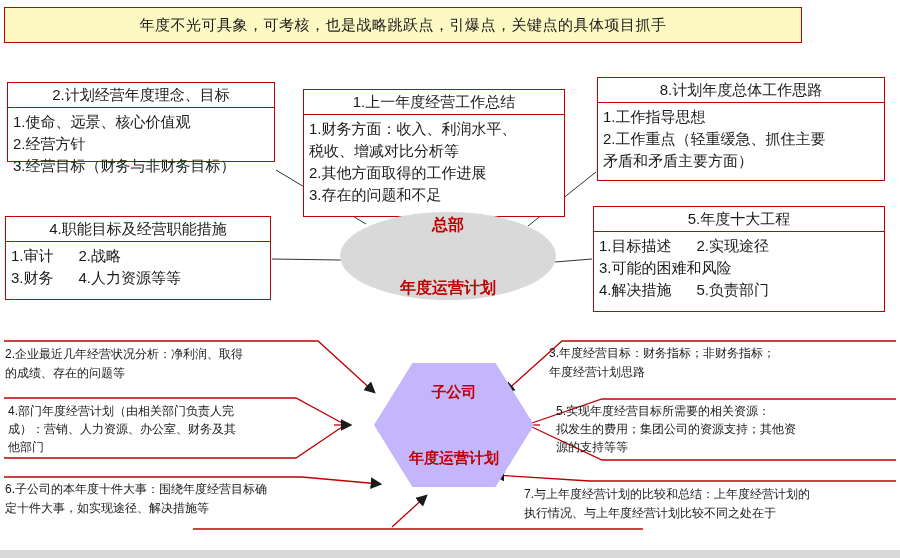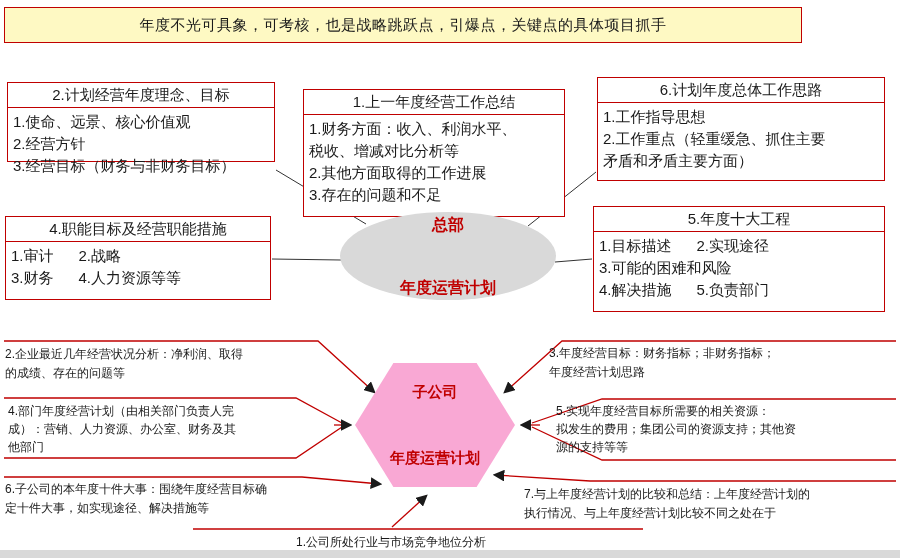--- a/index.html
+++ b/index.html
@@ -19,22 +19,22 @@
   .hqbox .title { text-align:center; padding:3px 2px 2px; border-bottom:1px solid #c00000; }
   .hqbox .body { padding:3px 5px 4px; white-space:pre-wrap; line-height:22px; }
 
   .ellipse {
     position:absolute; left:340px; top:212px; width:216px; height:88px;
     background:#d9d9d9; border-radius:50%;
     display:flex; flex-direction:column; align-items:center; justify-content:center;
     color:#c00000; font-weight:bold; font-size:16px; line-height:1.45;gap:40px;
   }
   .hex {
-    position:absolute; left:355px; top:363px; width:160px; height:124px;
-    background:#f9a8d4;
+    position:absolute; left:374px; top:363px; width:160px; height:124px;
+    background:#c4b5fd;
     clip-path:polygon(0% 50%, 24% 0%, 76% 0%, 100% 50%, 76% 100%, 24% 100%);
     display:flex; flex-direction:column; align-items:center; justify-content:center;
     color:#c00000; font-weight:bold; font-size:15px; line-height:1.5;gap:44px;
   }
 
   .note { position:absolute; font-size:12px; line-height:19px; white-space:pre-wrap; }
   .note.mid { line-height:18px; }
 
   .strip { position:absolute; left:0; top:550px; width:900px; height:8px; background:#d9d9d9; }
 </style>
@@ -93,21 +93,21 @@
   </div>
 
   <div class="hqbox" style="left:7px; top:82px; width:268px; height:80px;">
     <div class="title">2.计划经营年度理念、目标</div>
     <div class="body">1.使命、远景、核心价值观
 2.经营方针
 3.经营目标（财务与非财务目标）</div>
   </div>
 
   <div class="hqbox" style="left:597px; top:77px; width:288px; height:104px;">
-    <div class="title">6.计划年度总体工作思路</div>
+    <div class="title">8.计划年度总体工作思路</div>
     <div class="body">1.工作指导思想
 2.工作重点（轻重缓急、抓住主要
 矛盾和矛盾主要方面）</div>
   </div>
 
   <div class="hqbox" style="left:5px; top:216px; width:266px; height:84px;">
     <div class="title">4.职能目标及经营职能措施</div>
     <div class="body">1.审计      2.战略
 3.财务      4.人力资源等等</div>
   </div>
@@ -136,17 +136,16 @@
 他部门</div>
   <div class="note" style="left:5px; top:480px; width:330px;">6.子公司的本年度十件大事：围绕年度经营目标确
 定十件大事，如实现途径、解决措施等</div>
   <div class="note" style="left:549px; top:344px; width:345px;">3.年度经营目标：财务指标；非财务指标；
 年度经营计划思路</div>
   <div class="note mid" style="left:556px; top:402px; width:338px;">5.实现年度经营目标所需要的相关资源：
 拟发生的费用；集团公司的资源支持；其他资
 源的支持等等</div>
   <div class="note" style="left:524px; top:485px; width:372px;">7.与上年度经营计划的比较和总结：上年度经营计划的
 执行情况、与上年度经营计划比较不同之处在于</div>
-  <div class="note" style="left:296px; top:533px; width:300px;">1.公司所处行业与市场竞争地位分析</div>
 
   <div class="strip"></div>
 
 </div>
 
 </body></html>

